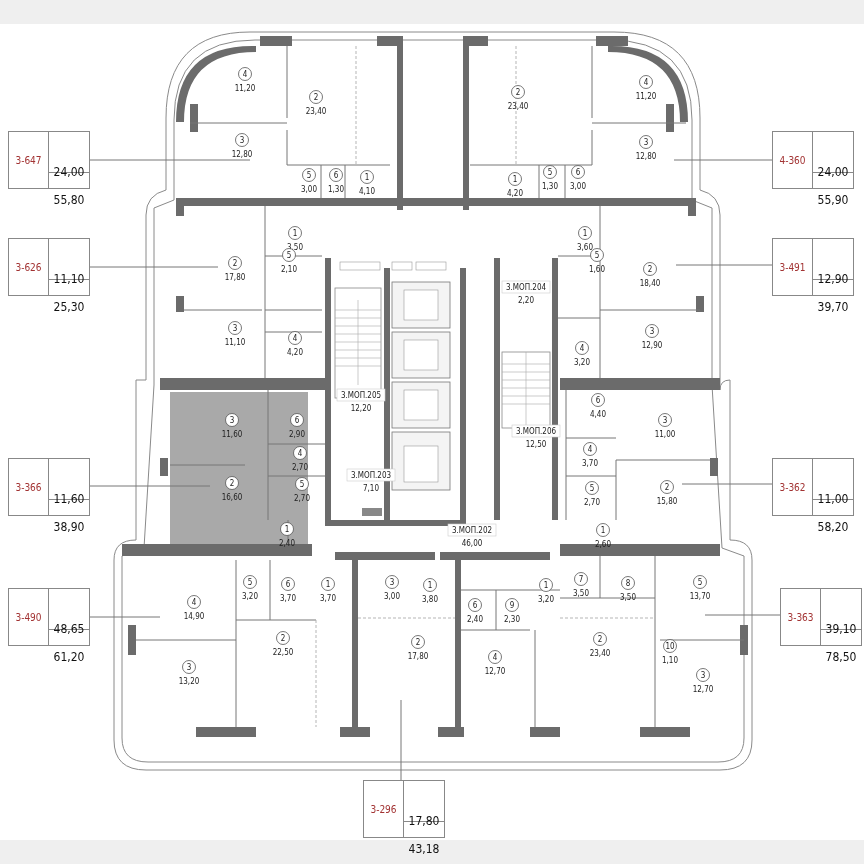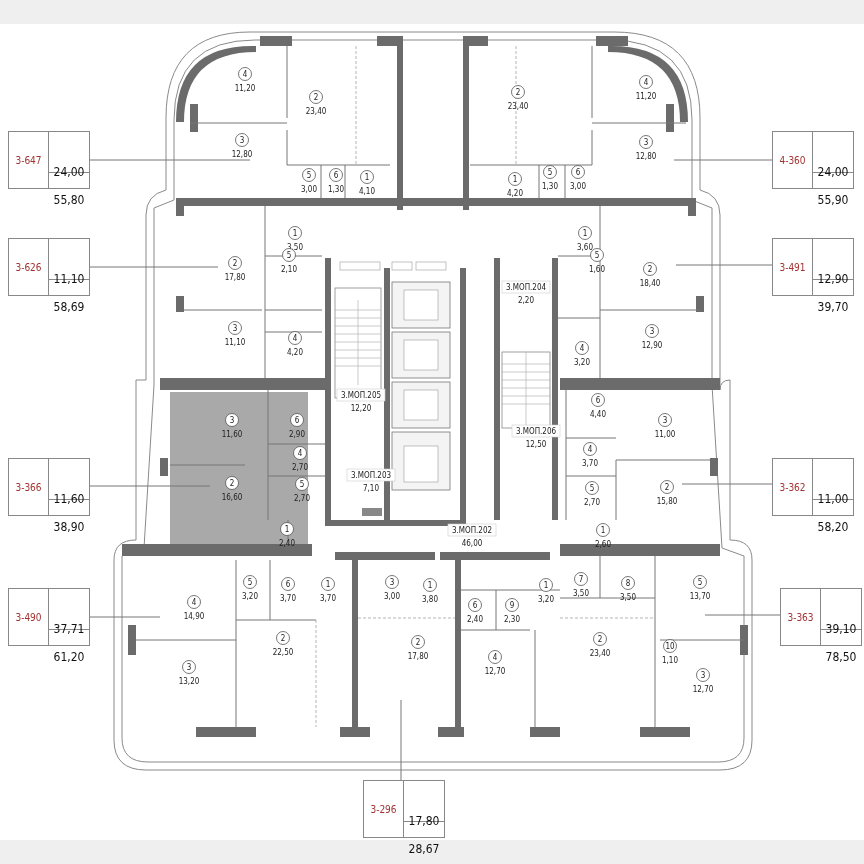--- a/index.html
+++ b/index.html
@@ -480,36 +480,36 @@
 </svg>
 
 <div class="unit-box" style="left:8px;top:131px;">
   <div class="uid">3-647</div>
   <div class="uval top">24,00</div>
   <div class="uval">55,80</div>
 </div>
 <div class="unit-box" style="left:8px;top:238px;">
   <div class="uid">3-626</div>
   <div class="uval top">11,10</div>
-  <div class="uval">58,69</div>
+  <div class="uval">25,30</div>
 </div>
 <div class="unit-box" style="left:8px;top:458px;">
   <div class="uid">3-366</div>
   <div class="uval top">11,60</div>
   <div class="uval">38,90</div>
 </div>
 <div class="unit-box" style="left:8px;top:588px;">
   <div class="uid">3-490</div>
-  <div class="uval top">37,71</div>
+  <div class="uval top">48,65</div>
   <div class="uval">61,20</div>
 </div>
 <div class="unit-box" style="left:363px;top:780px;">
   <div class="uid">3-296</div>
   <div class="uval top">17,80</div>
-  <div class="uval">28,67</div>
+  <div class="uval">43,18</div>
 </div>
 <div class="unit-box" style="left:780px;top:588px;">
   <div class="uid">3-363</div>
   <div class="uval top">39,10</div>
   <div class="uval">78,50</div>
 </div>
 <div class="unit-box" style="left:772px;top:458px;">
   <div class="uid">3-362</div>
   <div class="uval top">11,00</div>
   <div class="uval">58,20</div>

